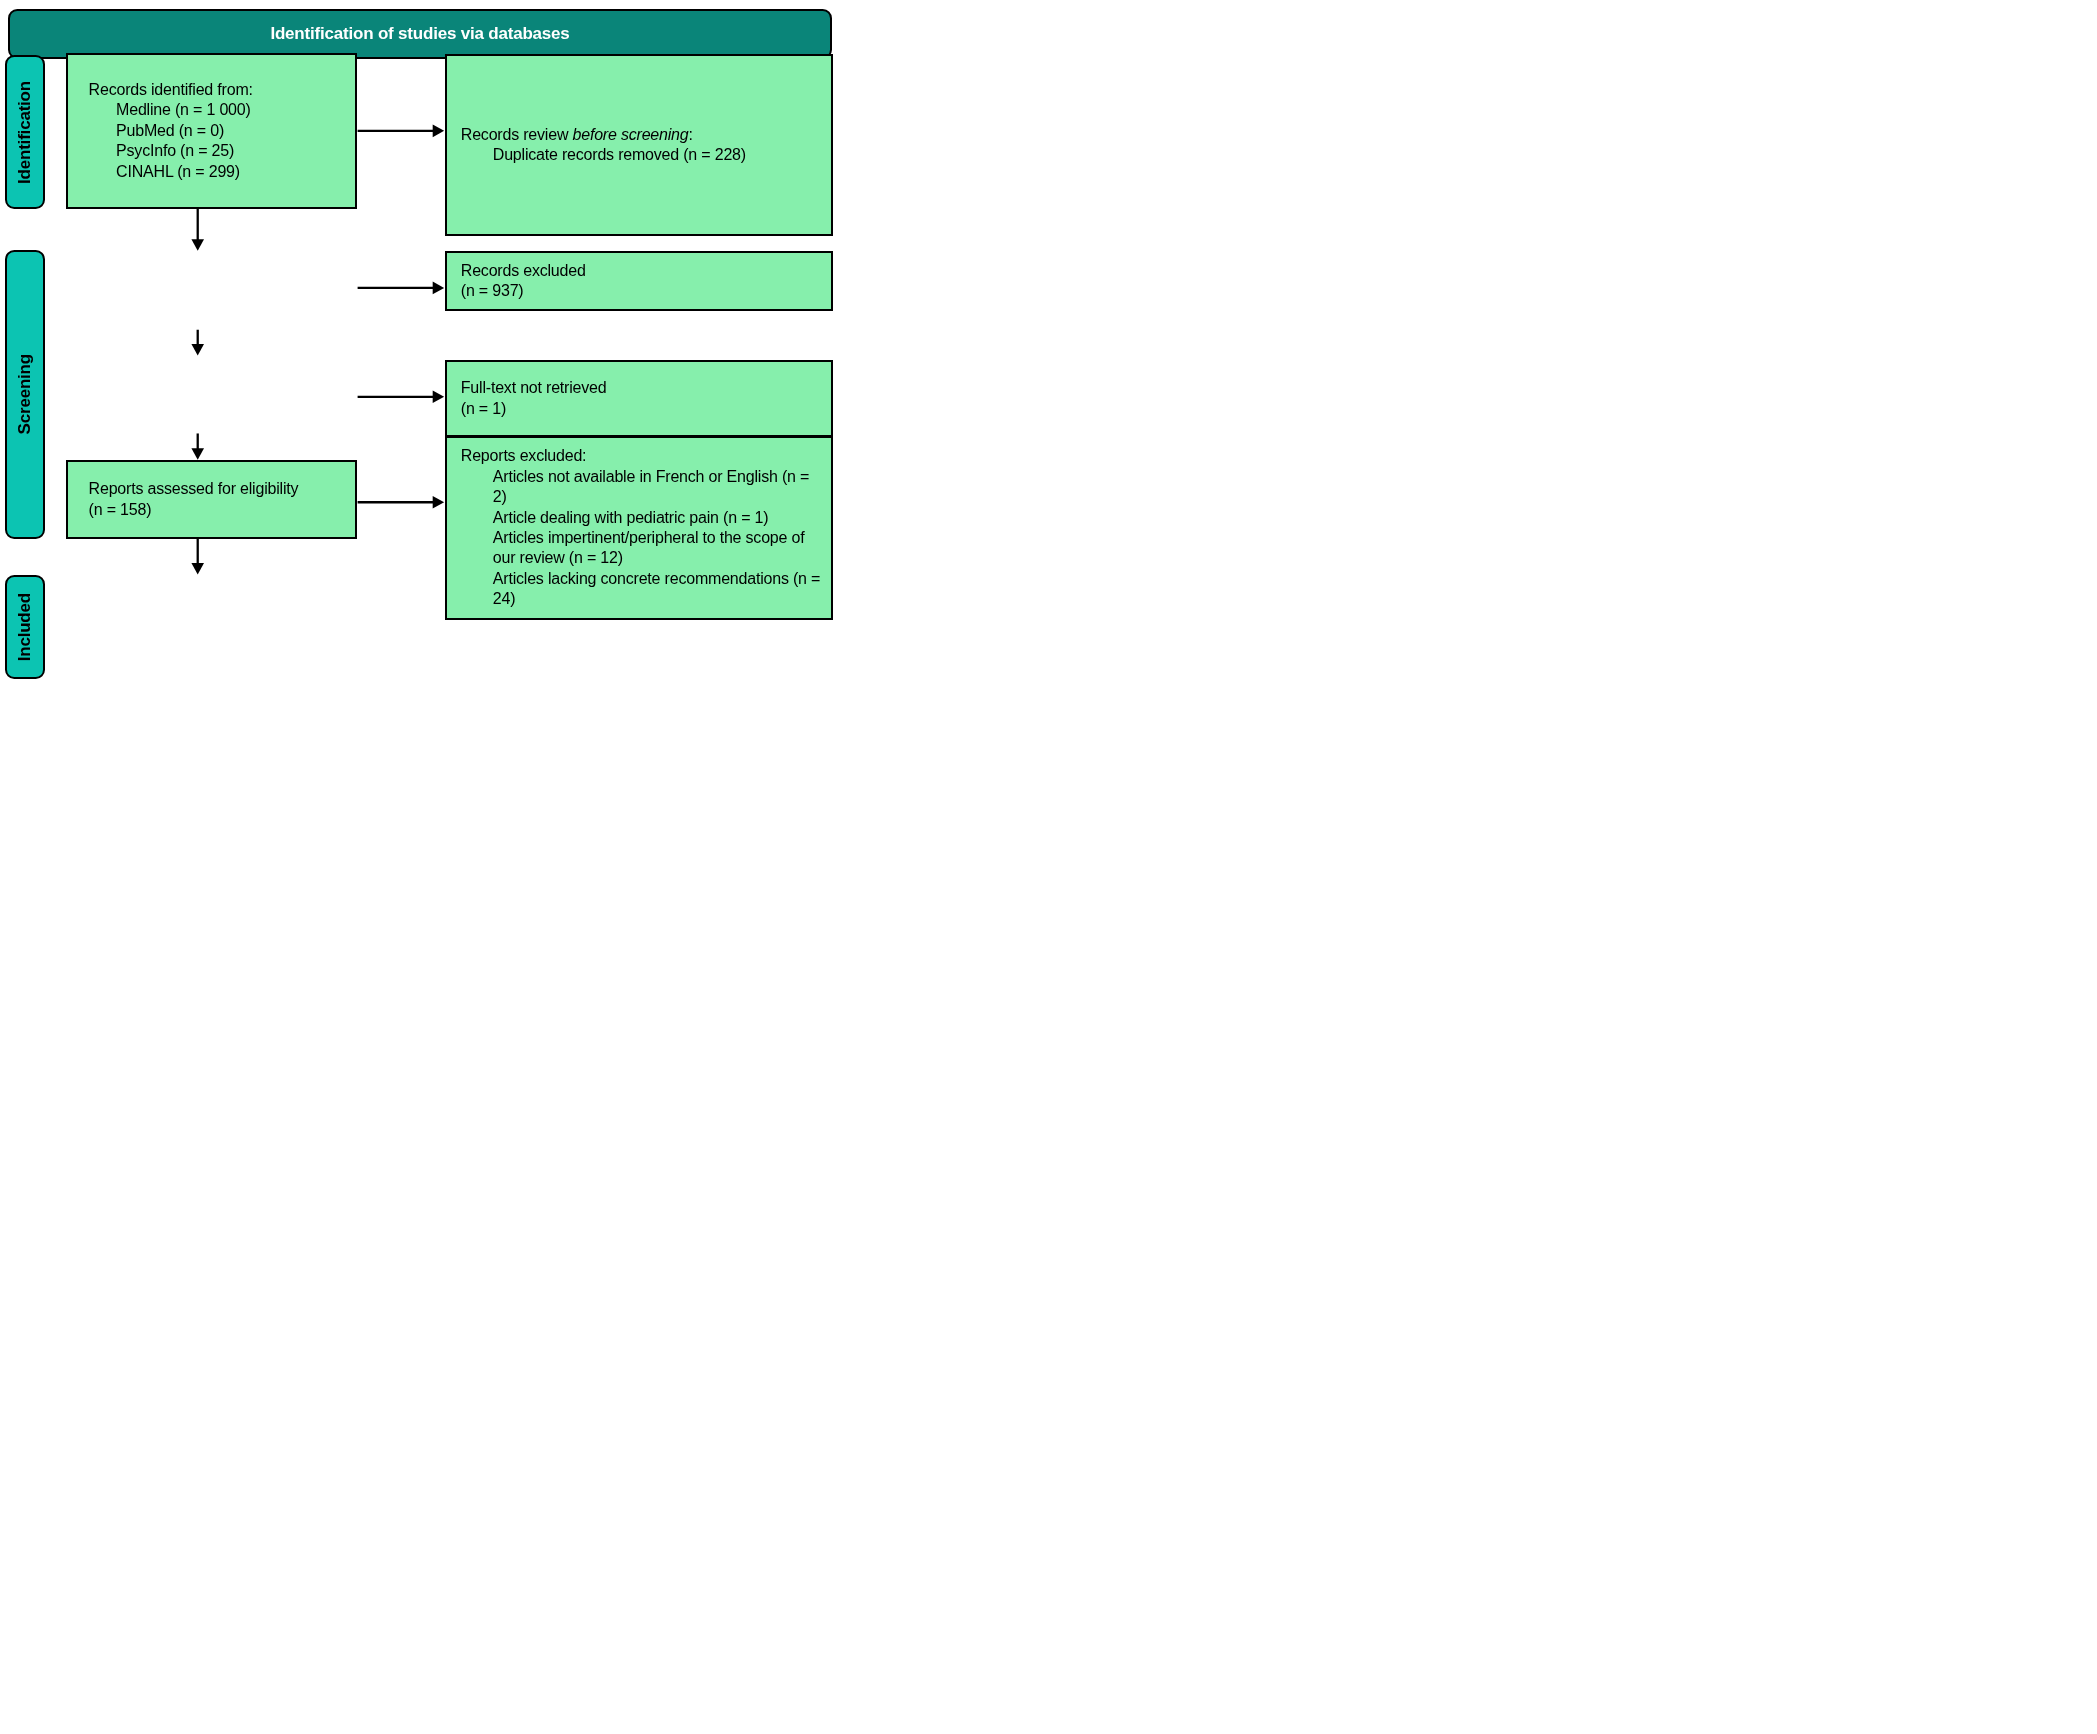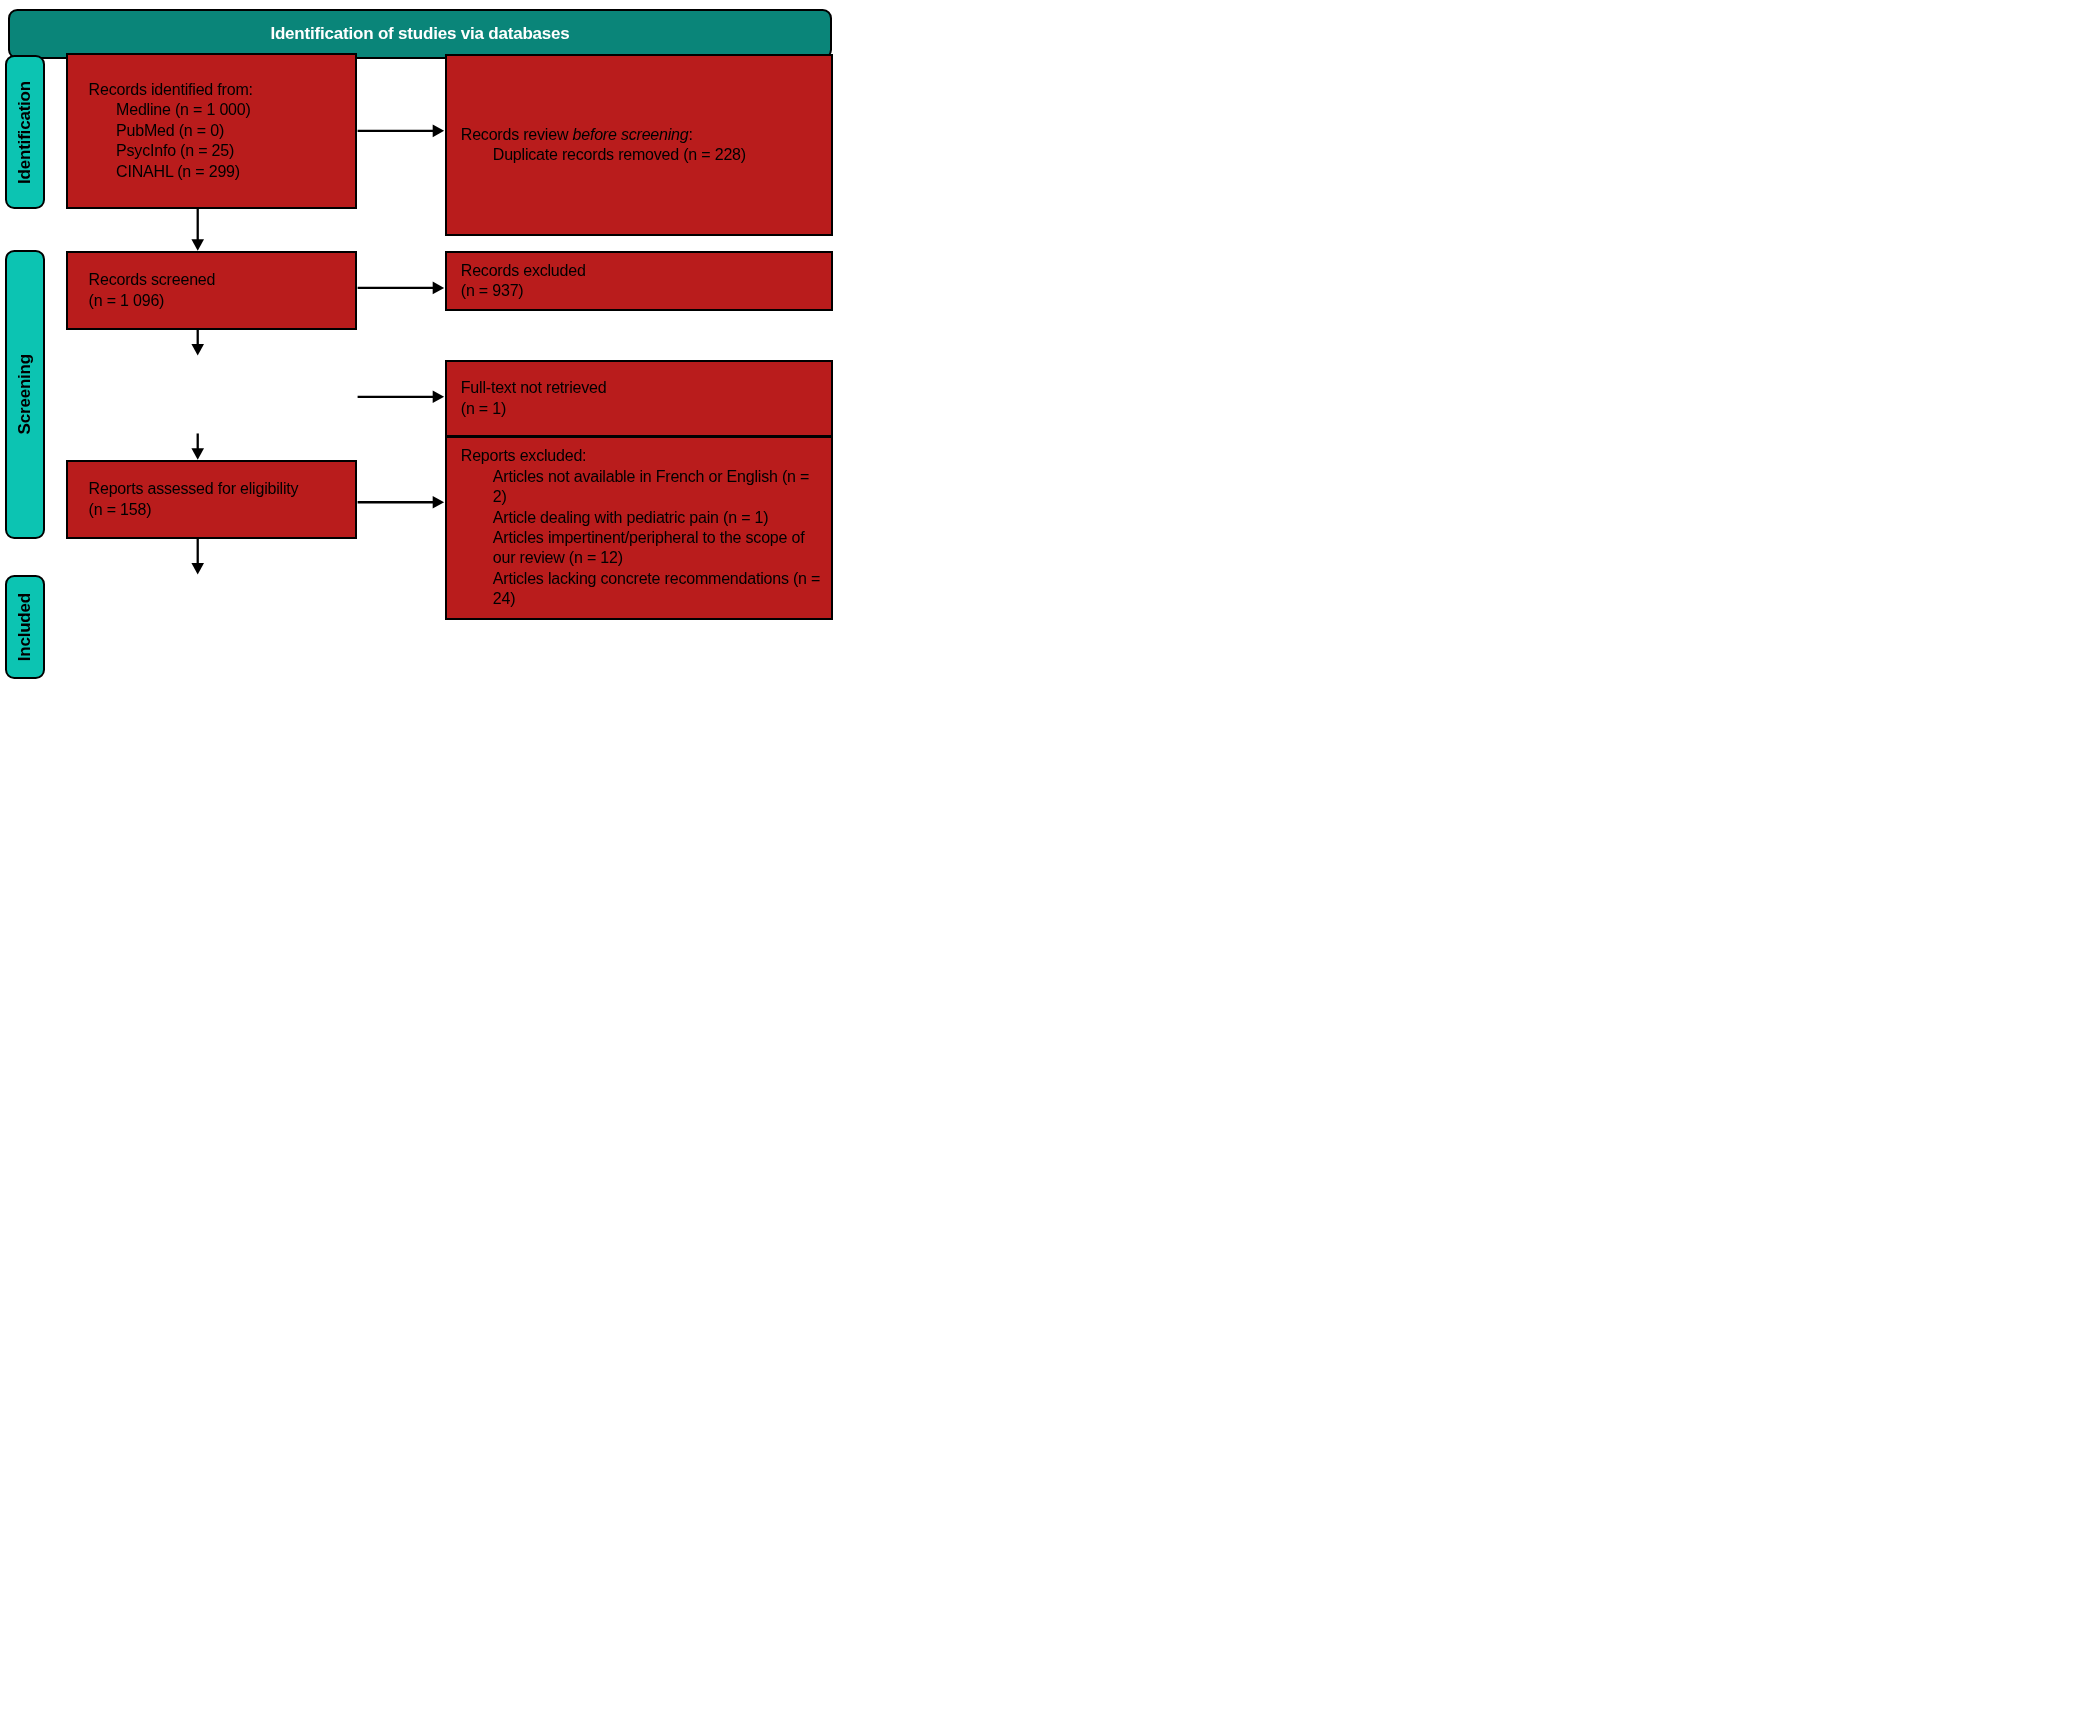--- a/index.html
+++ b/index.html
@@ -61,21 +61,21 @@
     font-weight: bold;
     letter-spacing: -0.2px;
     white-space: nowrap;
   }
   .stage.identification { top: 55px;  height: 154px; }
   .stage.screening      { top: 250px; height: 289px; }
   .stage.included       { top: 575px; height: 104px; }
   .fbox {
     position: absolute;
     box-sizing: border-box;
-    background: #b91c1c;
+    background: #86efac;
     border: 2.9px solid #000000;
     display: flex;
     flex-direction: column;
     justify-content: center;
     color: #000000;
     font-size: 16px;
     line-height: 1.28;
     letter-spacing: -0.2px;
   }
   .fbox.left  { left: 66px; width: 291px; padding: 3.4px 9.2px 3.4px 20.6px; }
@@ -155,24 +155,20 @@
     <div class="line item">PubMed (n = 0)</div>
     <div class="line item">PsycInfo (n = 25)</div>
     <div class="line item">CINAHL (n = 299)</div>
   </div>
 
   <div id="box-records-removed" class="fbox right">
     <div class="line"><span>Records review </span><span class="it">before screening</span><span>:</span></div>
     <div class="line item">Duplicate records removed (n = 228)</div>
   </div>
 
-  <div id="box-records-screened" class="fbox left">
-    <div class="line">Records screened</div>
-    <div class="line">(n = 1 096)</div>
-  </div>
 
   <div id="box-records-excluded" class="fbox right">
     <div class="line">Records excluded</div>
     <div class="line">(n = 937)</div>
   </div>
 
 
   <div id="box-fulltext-not-retrieved" class="fbox right">
     <div class="line">Full-text not retrieved</div>
     <div class="line">(n = 1)</div>

